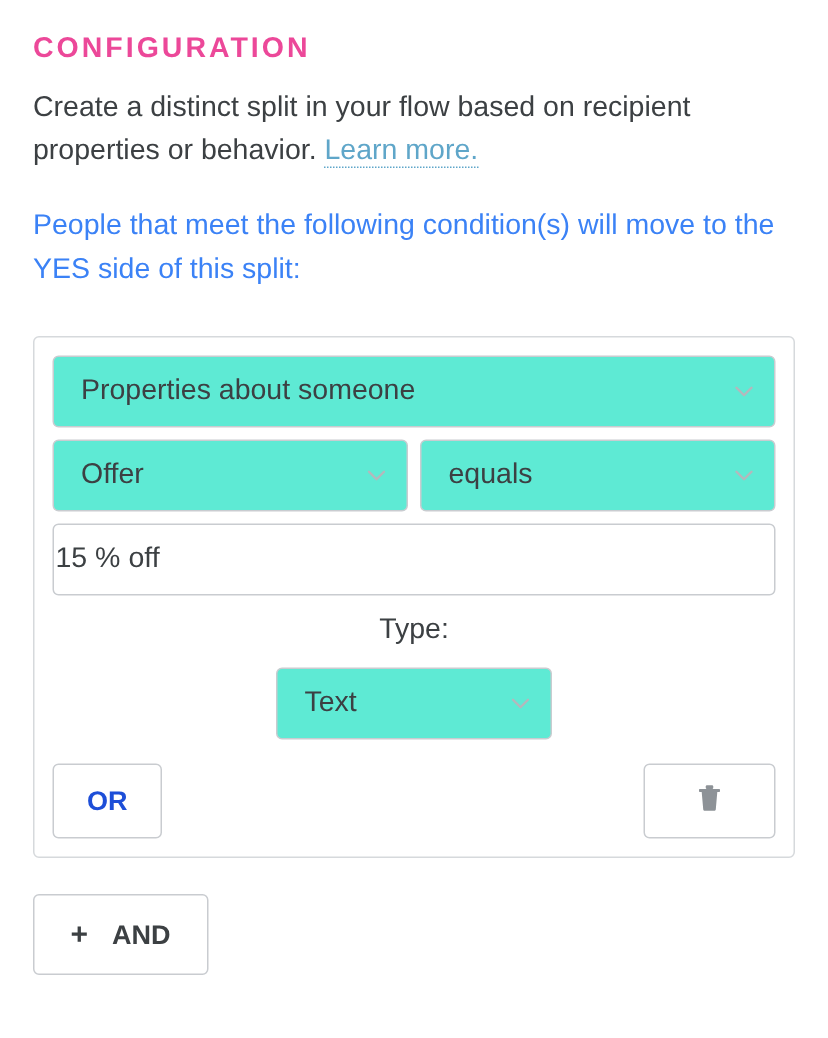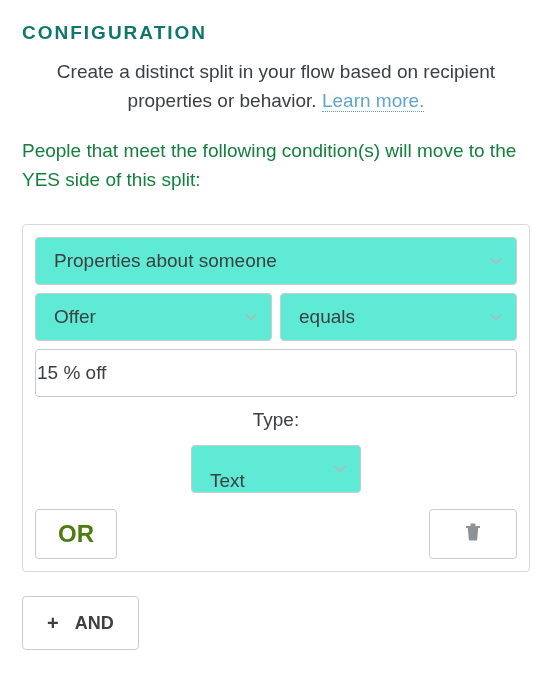--- a/index.html
+++ b/index.html
@@ -11,41 +11,40 @@
     font-family: -apple-system, BlinkMacSystemFont, "Segoe UI", Helvetica, Arial, sans-serif;
     background: #ffffff;
     padding: 22px;
     width: 552px;
     color: #3a3e42;
   }
   .heading {
     font-size: 19px;
     font-weight: 600;
     letter-spacing: 2px;
-    color: #0f766e;
+    color: #ec4899;
     margin-bottom: 14px;
   }
   .description {
     font-size: 19px;
     line-height: 1.5;
     color: #3c4043;
     font-weight: 400;
     margin-bottom: 22px;
-    text-align: center;
   }
   .learn-link {
     color: #5fa6c9;
     text-decoration: none;
     border-bottom: 1px dotted #5fa6c9;
     cursor: pointer;
   }
   .condition-text {
     font-size: 19px;
     line-height: 1.5;
-    color: #15803d;
+    color: #3b82f6;
     font-weight: 400;
     margin-bottom: 30px;
   }
   .condition-box {
     border: 1px solid #d6d9dc;
     border-radius: 4px;
     padding: 12px;
     margin-bottom: 24px;
   }
   .select-row {
@@ -98,38 +97,37 @@
     justify-content: flex-end;
     gap: 14px;
     margin-bottom: 16px;
     flex-direction: column;
   }
   .type-label {
     font-size: 19px;
     color: #3c4043;
   }
   .type-select {
-    width: 170px;
+    width: 184px;
     flex: none;
-    align-items: flex-end;
   }
   .bottom-row {
     display: flex;
     justify-content: space-between;
     align-items: center;
   }
   .or-button {
     border: 1px solid #c9ccd0;
     border-radius: 4px;
     background: #ffffff;
     height: 50px;
     padding: 0 22px;
-    font-size: 24px;
+    font-size: 18px;
     font-weight: 700;
-    color: #4d7c0f;
+    color: #1d4ed8;
     cursor: pointer;
     font-family: inherit;
   }
   .trash-button {
     border: 1px solid #c9ccd0;
     border-radius: 4px;
     background: #ffffff;
     height: 50px;
     width: 88px;
     display: flex;

